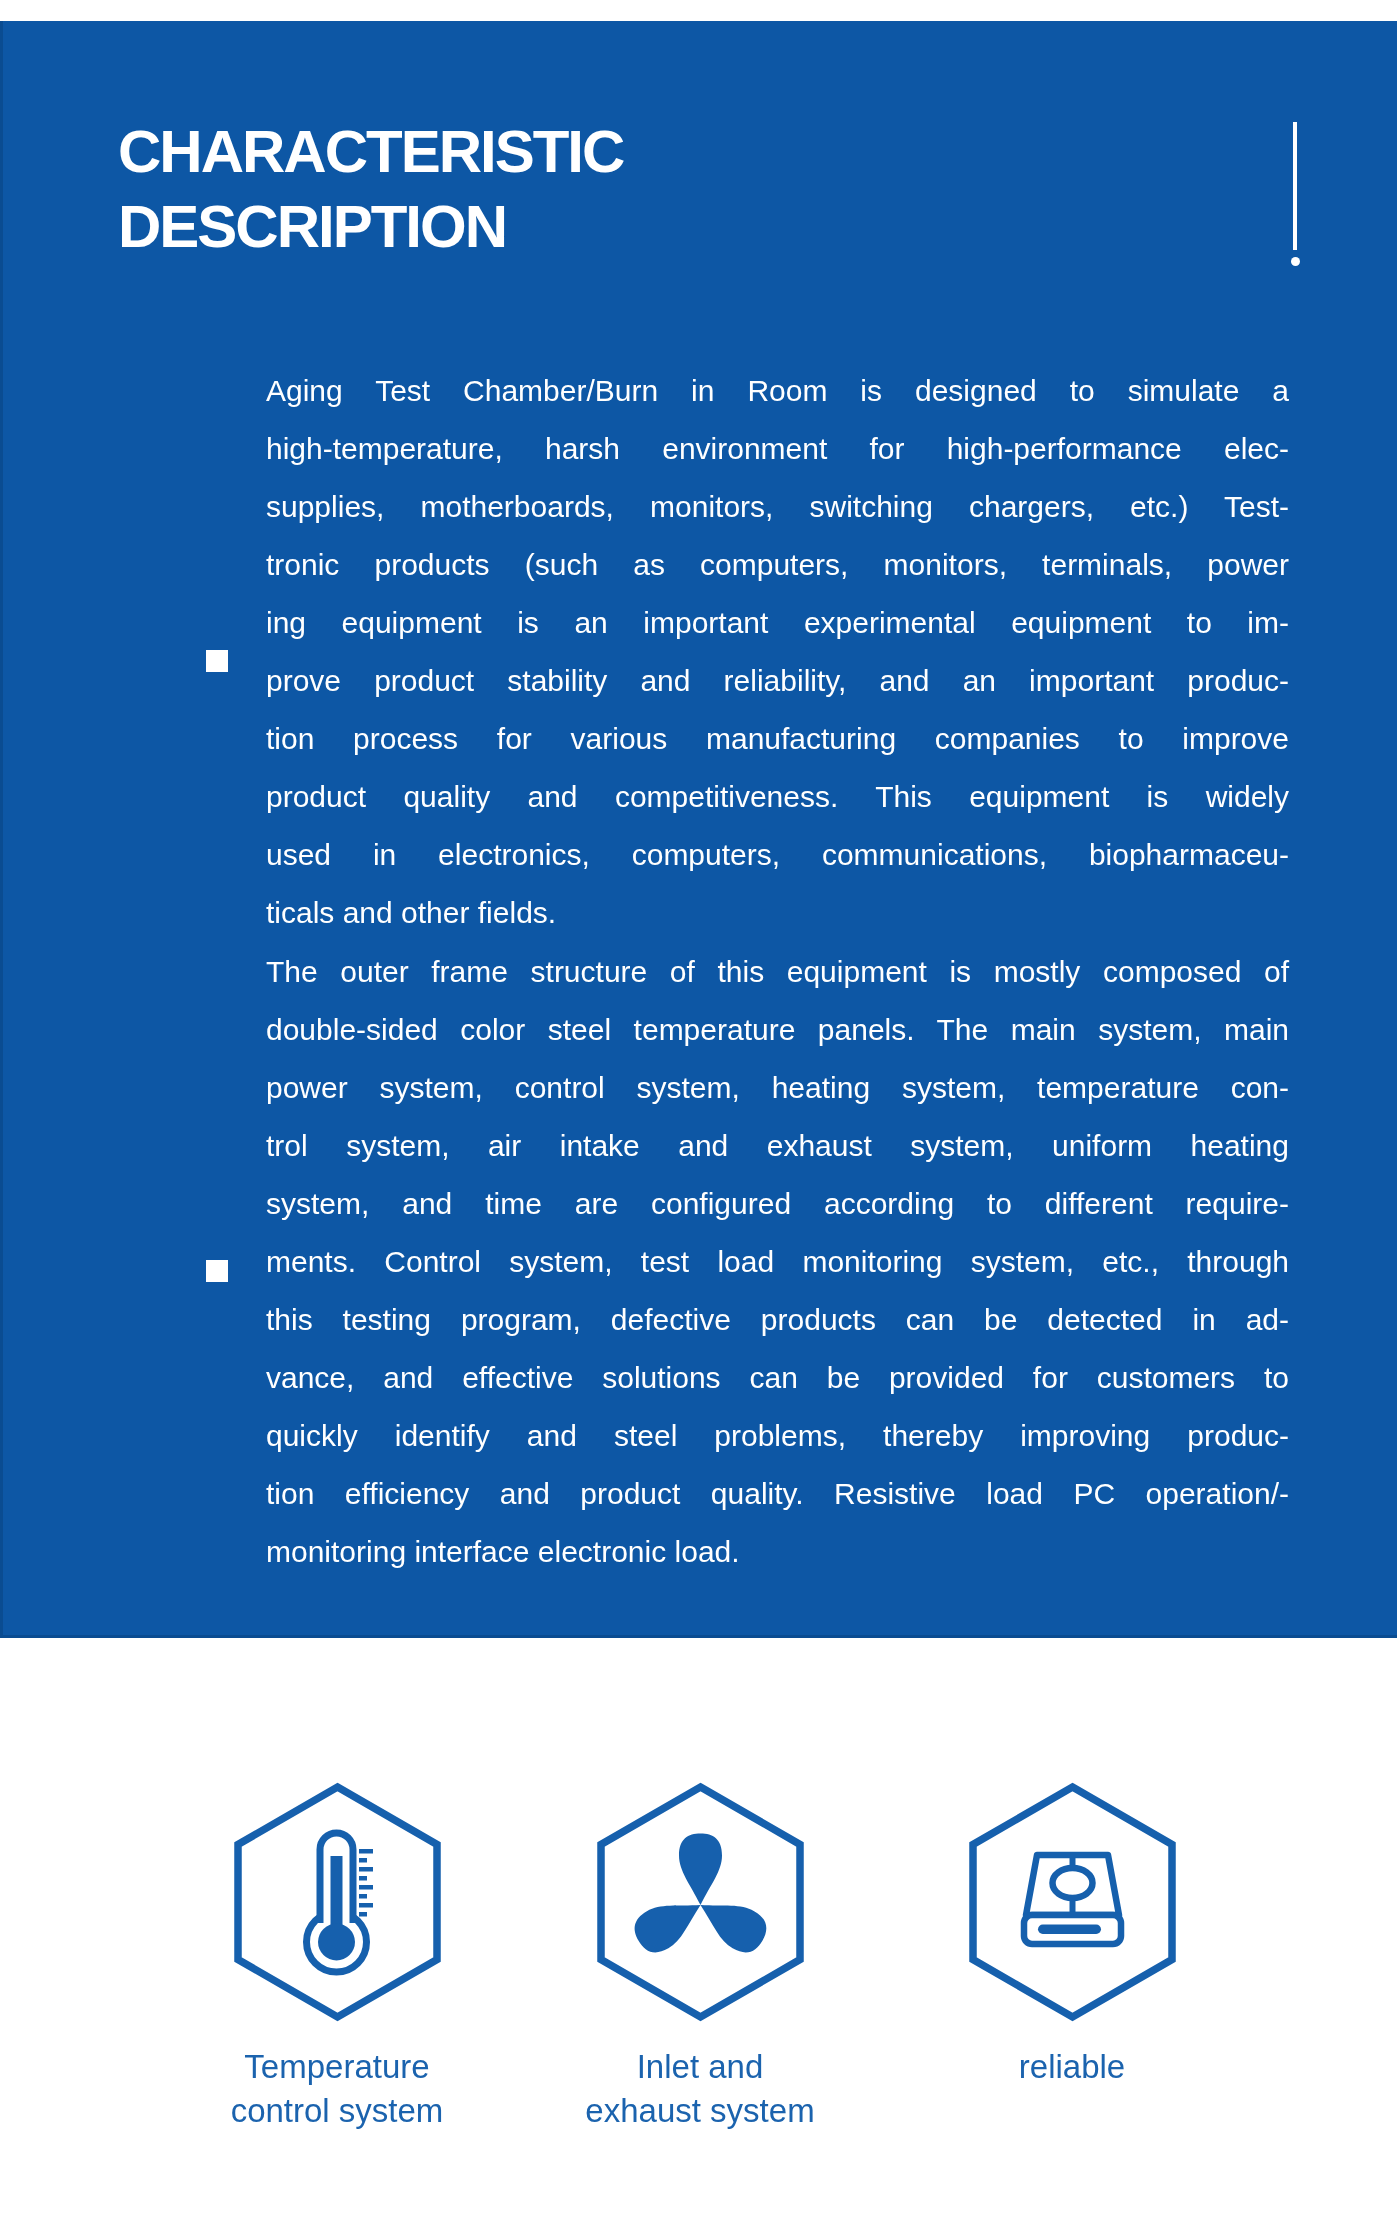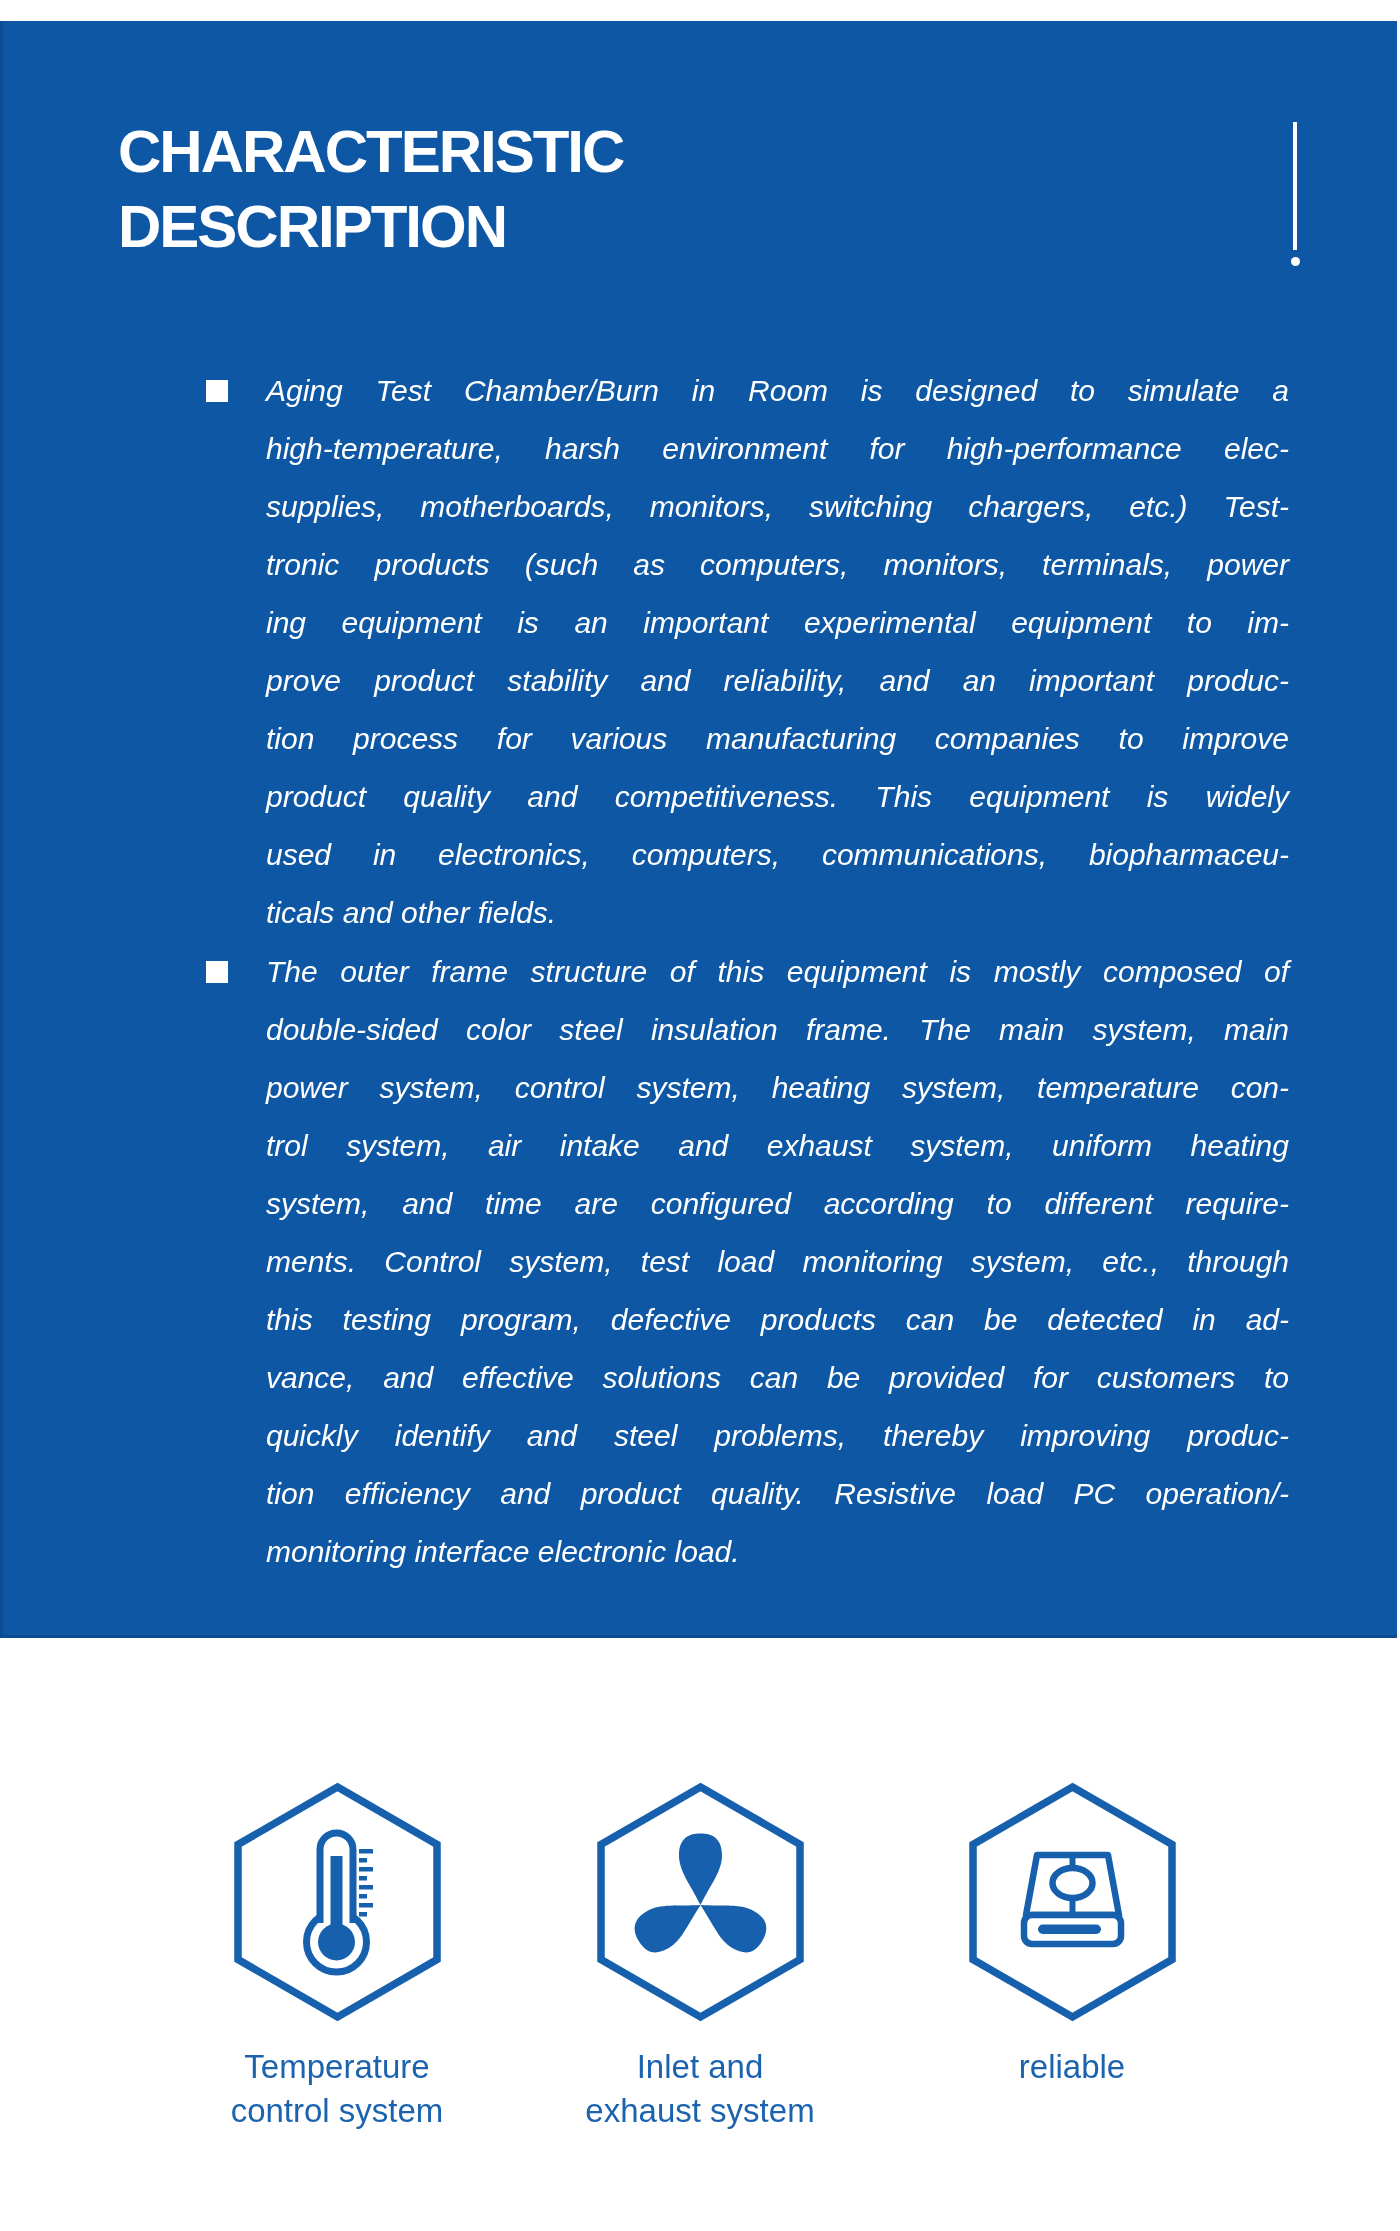--- a/index.html
+++ b/index.html
@@ -58,22 +58,21 @@
 
   
   .bullets {
     position: absolute;
     left: 203px;   
     top: 341px;    
     width: 1085px;
   }
   .bullet-row {
     display: flex;
-    align-items: flex-start;
-    font-style: italic;
+    align-items: center;
   }
   .bullet-row + .bullet-row { margin-top: 1px; }
   .bullet-square {
     flex: 0 0 auto;
     width: 22px;
     height: 22px;
     margin-top: 18px;
     margin-right: 38px;
     background: var(--text-white, #ffffff);
   }
@@ -148,21 +147,21 @@
             <div class="jline">tion process for various manufacturing companies to improve</div>
             <div class="jline">product quality and competitiveness. This equipment is widely</div>
             <div class="jline">used in electronics, computers, communications, biopharmaceu-</div>
             <div class="jline last">ticals and other fields.</div>
           </div>
         </div>
         <div class="bullet-row">
           <span class="bullet-square"></span>
           <div class="bullet-text">
             <div class="jline">The outer frame structure of this equipment is mostly composed of</div>
-            <div class="jline">double-sided color steel insulation frame. The main system, main</div>
+            <div class="jline">double-sided color steel temperature panels. The main system, main</div>
             <div class="jline">power system, control system, heating system, temperature con-</div>
             <div class="jline">trol system, air intake and exhaust system, uniform heating</div>
             <div class="jline">system, and time are configured according to different require-</div>
             <div class="jline">ments. Control system, test load monitoring system, etc., through</div>
             <div class="jline">this testing program, defective products can be detected in ad-</div>
             <div class="jline">vance, and effective solutions can be provided for customers to</div>
             <div class="jline">quickly identify and steel problems, thereby improving produc-</div>
             <div class="jline">tion efficiency and product quality. Resistive load PC operation/-</div>
             <div class="jline last">monitoring interface electronic load.</div>
           </div>

